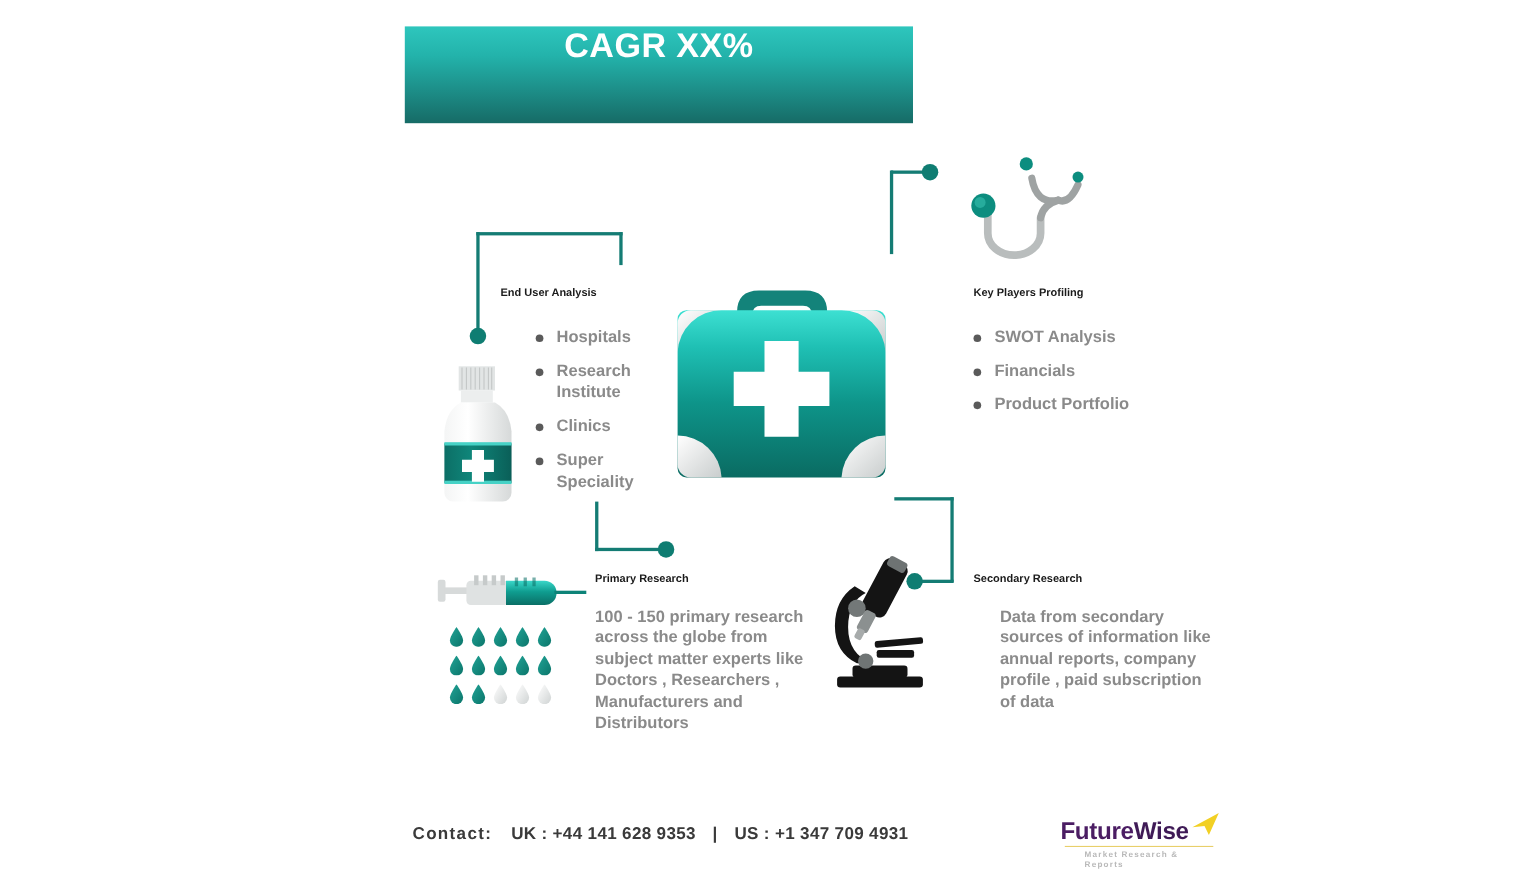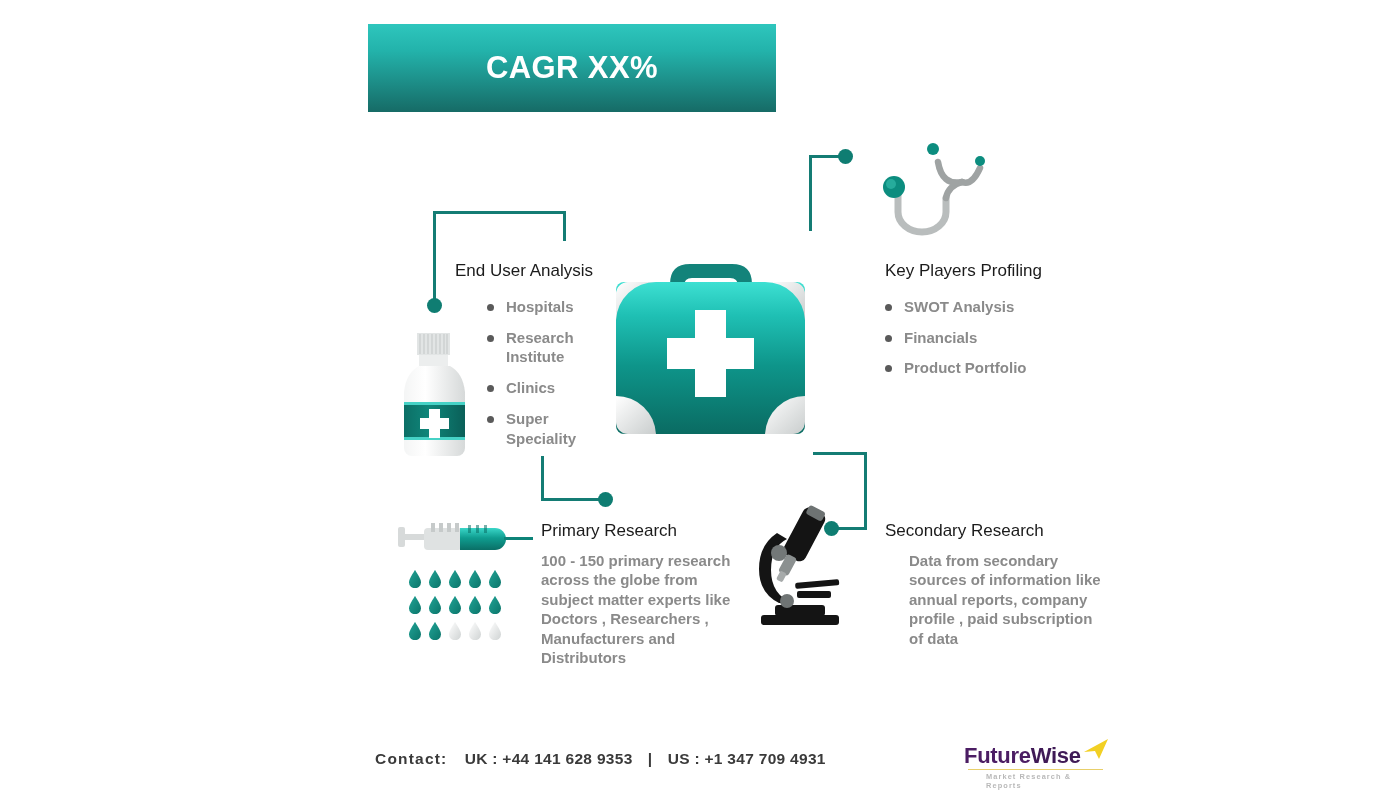--- a/index.html
+++ b/index.html
@@ -6,35 +6,35 @@
   html,body{ background:#ffffff; }
   body{
     width:1400px; height:800px;
     font-family:"Liberation Sans", sans-serif;
     position:relative; overflow:hidden;
   }
   .stage{ position:absolute; inset:0; }
 
   
   .cagr-banner{
-    position:absolute; left:368px; top:24px; width:408px; height:88px;
+    position:absolute; left:368px; top:24px; width:462px; height:88px;
     background:linear-gradient(180deg,#2ec6bd 0%, #23b3ab 30%, #1d8f89 65%, #166b66 100%);
-    display:flex; align-items:center; justify-content:center;
+    display:flex; align-items:flex-start; justify-content:center;
   }
   .cagr-banner .txt{
     color:#ffffff; font-size:31px; font-weight:bold; letter-spacing:0.4px;
   }
 
   
   .line{ position:absolute; background:#147c74; }
   .dot{ position:absolute; background:#0f7d72; border-radius:50%; }
 
   
   .heading{
-    position:absolute; color:#1b1b1b; font-size:17px; font-weight:normal;
+    position:absolute; color:#1b1b1b; font-size:10px; font-weight:bold;
     white-space:nowrap;
   }
   .bullets{ position:absolute; }
   .bullets li{
     list-style:none; position:relative; padding-left:19px;
     color:#8a8a8a; font-size:15px; font-weight:bold; line-height:19.7px;
     margin-bottom:11px;
   }
   .bullets li::before{
     content:""; position:absolute; left:0; top:7px;

